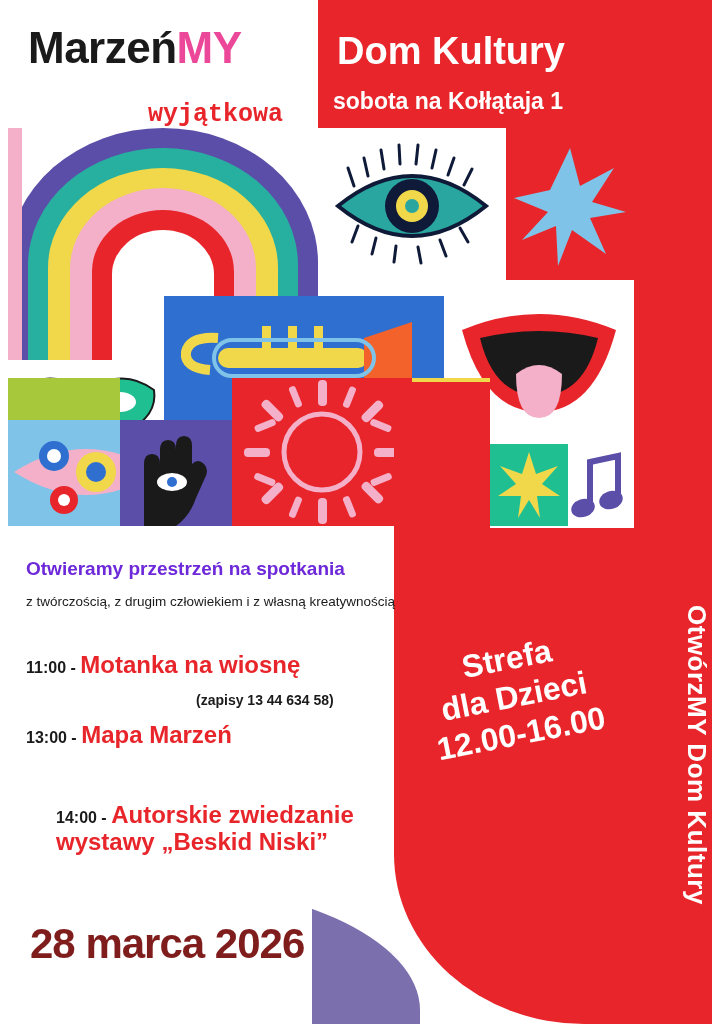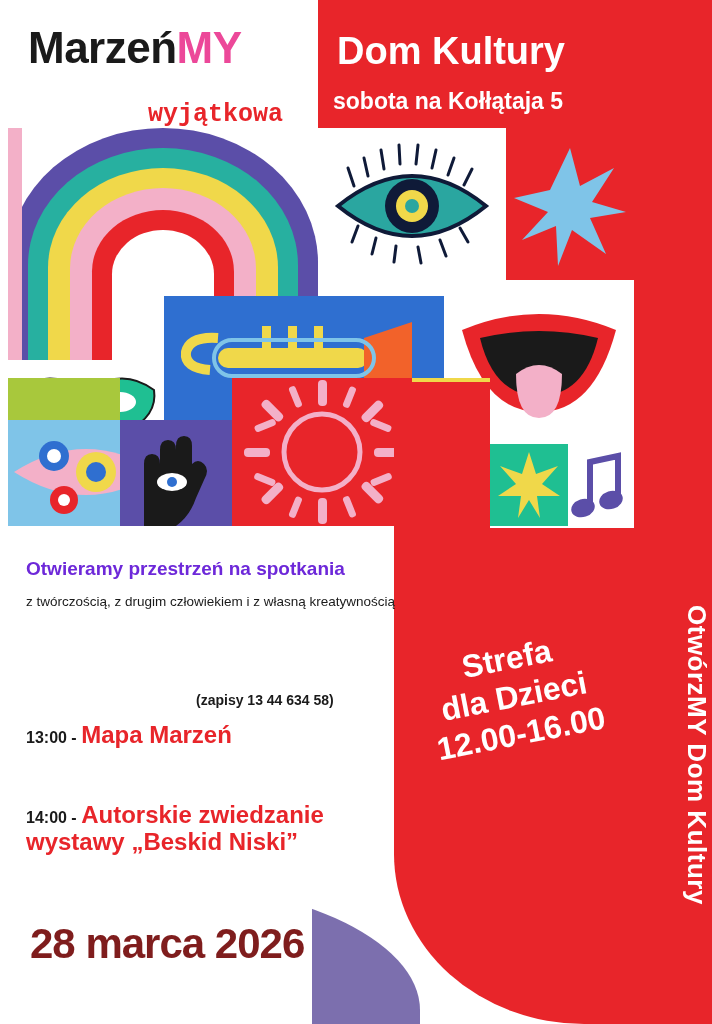--- a/index.html
+++ b/index.html
@@ -184,21 +184,21 @@
     line-height: 1.12;
   }
   .item .note {
     font-size: 14px;
     font-weight: bold;
     color: #1a1a1a;
     margin-top: 2px;
   }
   .i1 { top: 652px; }
   .i2 { top: 722px; }
-  .i3 { top: 802px; }
+  .i3 { top: 802px; margin-left: 30px; }
   .note-r1 { position: absolute; left: 196px; top: 690px; }
   .note-r2 { position: absolute; left: 122px; top: 760px; }
 
   .date {
     position: absolute;
     left: 30px;
     top: 920px;
     font-size: 42px;
     font-weight: bold;
     color: #7f1d1d;
@@ -225,21 +225,21 @@
 
 <div id="poster">
 
   <div class="red-panel-top"></div>
 
   <div class="title-left">
     <span>Marzeń</span><span class="my">MY</span>
   </div>
   <div class="subtitle-left">wyjątkowa</div>
   <div class="title-right">Dom Kultury</div>
-  <div class="subtitle-right">sobota na Kołłątaja 5</div>
+  <div class="subtitle-right">sobota na Kołłątaja 1</div>
 
   <div class="collage">
 
     <div class="cell rainbow">
       <div class="band" style="left:0;width:310px;height:232px;background:#5b4ea8;"></div>
       <div class="band" style="left:20px;width:270px;height:212px;background:#27b0a0;"></div>
       <div class="band" style="left:40px;width:230px;height:192px;background:#f0d84a;"></div>
       <div class="band" style="left:62px;width:186px;height:172px;background:#f3b0c8;"></div>
       <div class="band" style="left:84px;width:142px;height:150px;background:#e8252a;"></div>
       <div class="band" style="left:104px;width:102px;height:130px;background:#ffffff;"></div>
@@ -409,20 +409,24 @@
 
   <div class="strefa">
     <div>Strefa</div>
     <div>dla Dzieci</div>
     <div>12.00-16.00</div>
   </div>
 
   <div class="lead">Otwieramy przestrzeń na spotkania</div>
   <div class="lead2">z twórczością, z drugim człowiekiem i z własną kreatywnością</div>
 
+  <div class="item i1">
+    <span class="time">11:00 -</span>
+    <span class="name">Motanka na wiosnę</span>
+  </div>
   <div class="note note-r1 item" style="left:196px;">
     <div class="note">(zapisy 13 44 634 58)</div>
   </div>
 
   <div class="item i2">
     <span class="time">13:00 -</span>
     <span class="name">Mapa Marzeń</span>
   </div>
 
   <div class="item i3" style="width:350px;">

